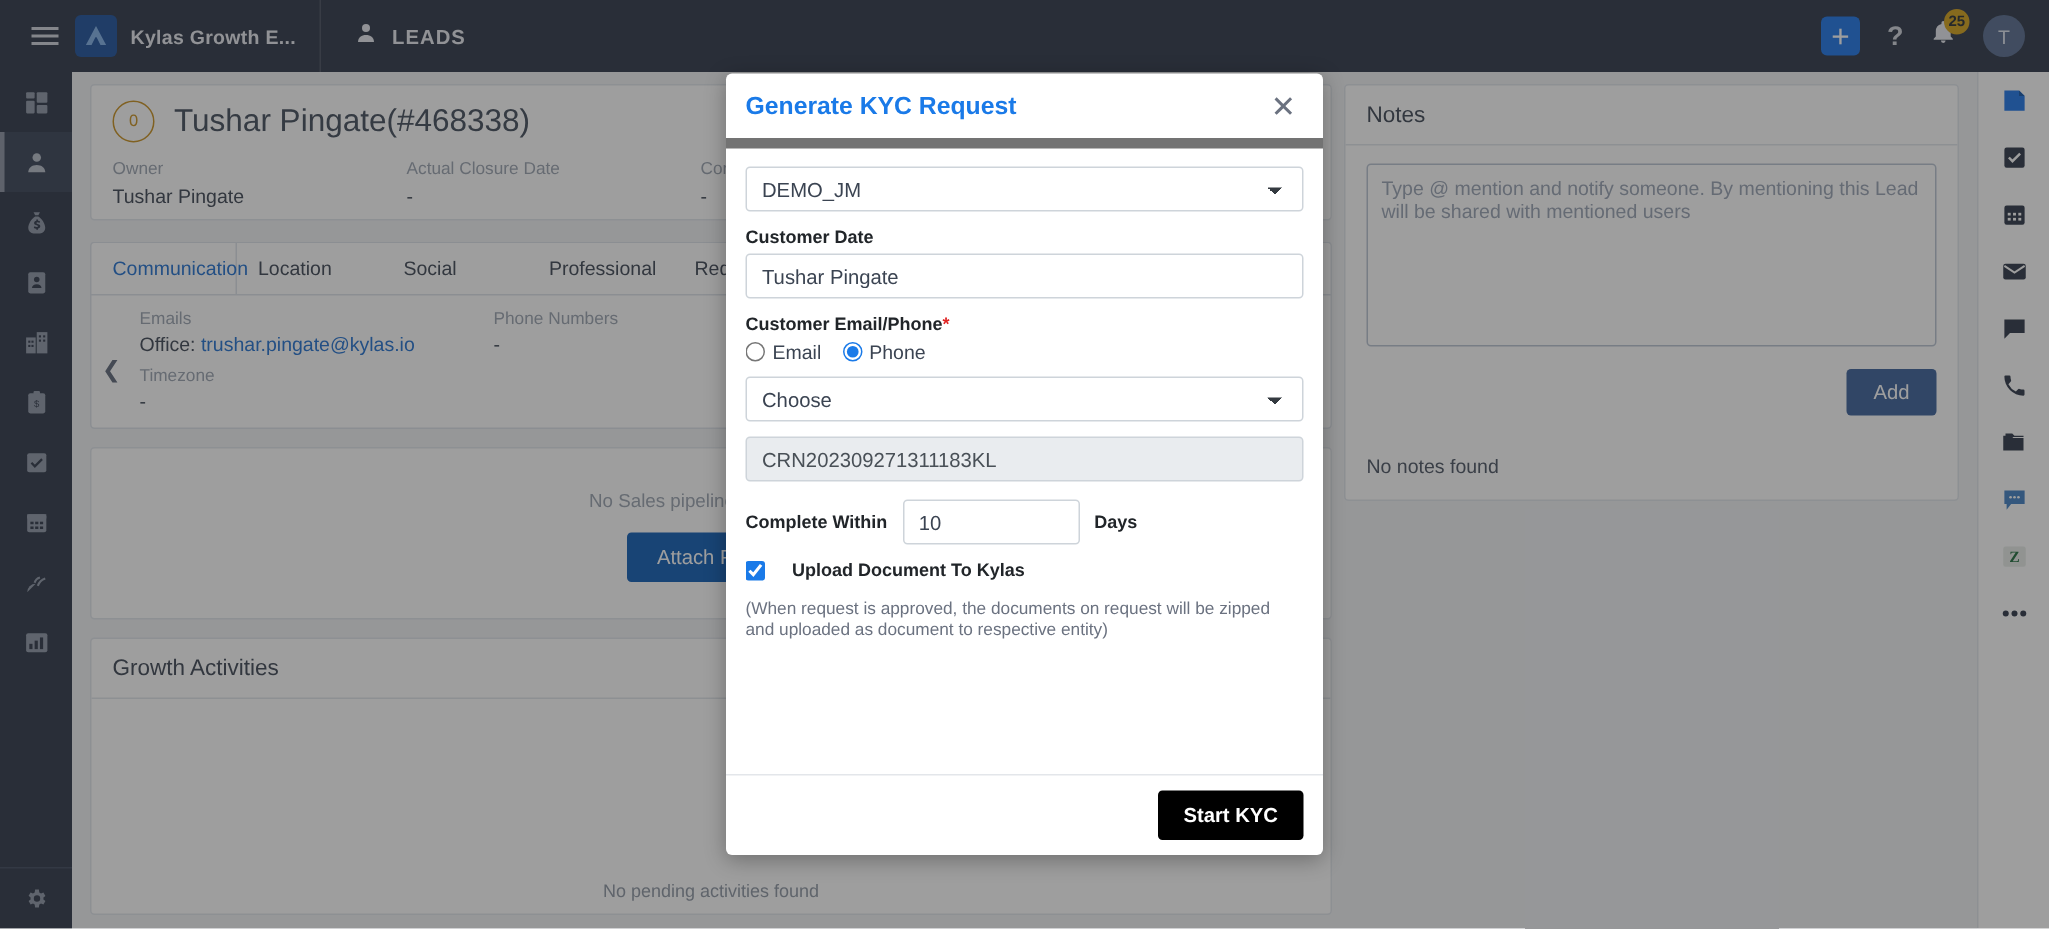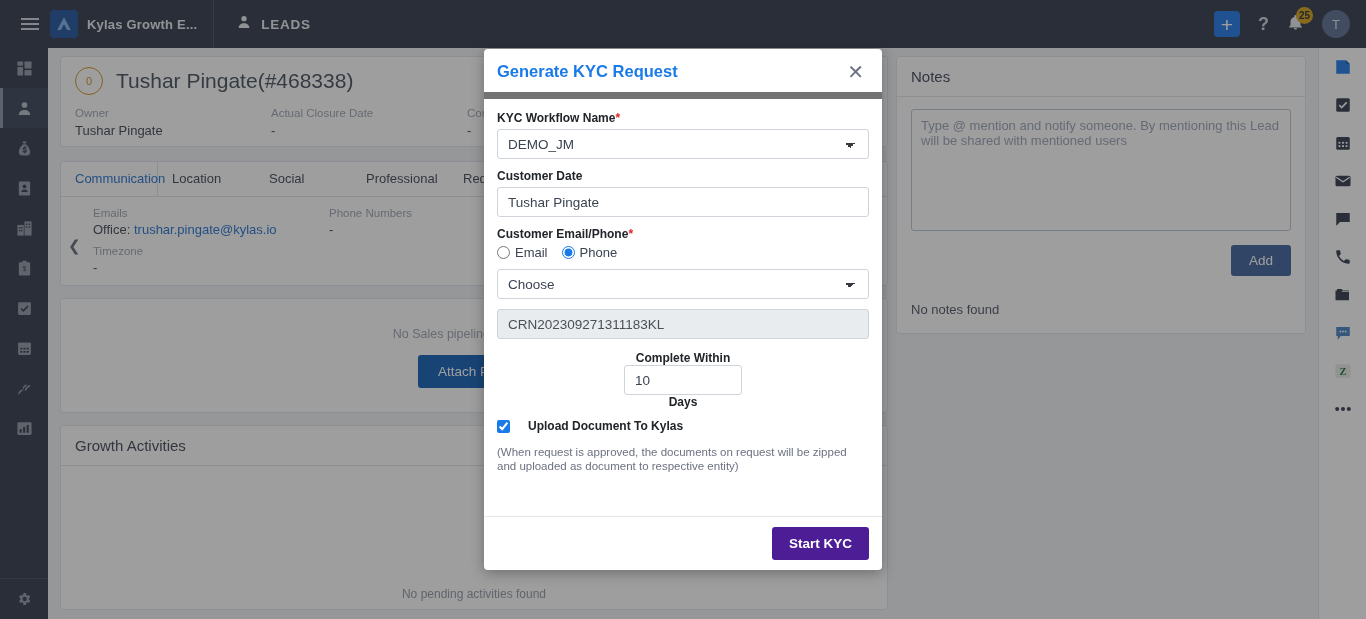--- a/index.html
+++ b/index.html
@@ -146,29 +146,29 @@
     background-position: calc(100% - 18px) 13px, calc(100% - 13px) 13px;
     background-size: 5px 5px, 5px 5px;
     background-repeat: no-repeat;
     padding-right: 28px;
   }
   .form-control.readonly { background: #e9ecef; color: #495057; }
   .mb-field { margin-bottom: 10px; }
   .radio-row { display: flex; align-items: center; gap: 14px; margin: 4px 0 9px 0; }
   .radio-item { display: flex; align-items: center; gap: 5px; font-size: 13px; color: #3b4452; cursor: pointer; }
   .radio-item input { margin: 0; width: 13px; height: 13px; accent-color: #1a7ae8; }
-  .inline-row { display: flex; align-items: center; margin: 12px 0 10px 0; flex-direction: column; }
+  .inline-row { display: flex; align-items: center; gap: 10px; margin: 12px 0 10px 0; }
   .inline-row .field-label { margin-bottom: 0; white-space: nowrap; }
   .days-input { width: 118px; height: 30px; }
   .check-row { display: flex; align-items: center; gap: 18px; margin-bottom: 12px; }
   .check-row input { margin: 0; width: 13px; height: 13px; accent-color: #1a7ae8; }
   .check-row label { font-size: 12px; font-weight: bold; color: #212529; cursor: pointer; }
   .helper-text { font-size: 11.5px; color: #6b7280; line-height: 14px; }
   .modal-footer { border-top: 1px solid #e3e6ea; padding: 10px 13px; display: flex; justify-content: flex-end; }
-  .btn-start { background: #4c1d95; color: #fff; border: none; padding: 9px 17px;
+  .btn-start { background: #000000; color: #fff; border: none; padding: 9px 17px;
      font-size: 13.5px; font-weight: bold; border-radius: 3px; cursor: pointer;
      font-family: "Liberation Sans", sans-serif; }
 </style>
 </head>
 <body>
 
 <div id="app">
 
   <div class="topbar">
     <div class="hamburger">
@@ -455,23 +455,20 @@
 
   <div class="modal">
     <div class="modal-header">
       <div class="modal-title">Generate KYC Request</div>
       <button class="modal-close">✕</button>
     </div>
 
     <div class="modal-body">
 
       <div class="mb-field">
-        <label class="field-label">
-          <span>KYC Workflow Name</span><span class="req">*</span>
-        </label>
         <select class="form-control">
           <option>DEMO_JM</option>
         </select>
       </div>
 
       <div class="mb-field">
         <label class="field-label">Customer Date</label>
         <input class="form-control" type="text" value="Tushar Pingate" style="">
       </div>
 

